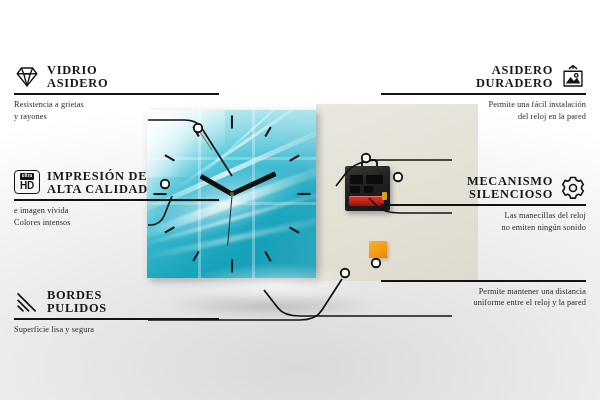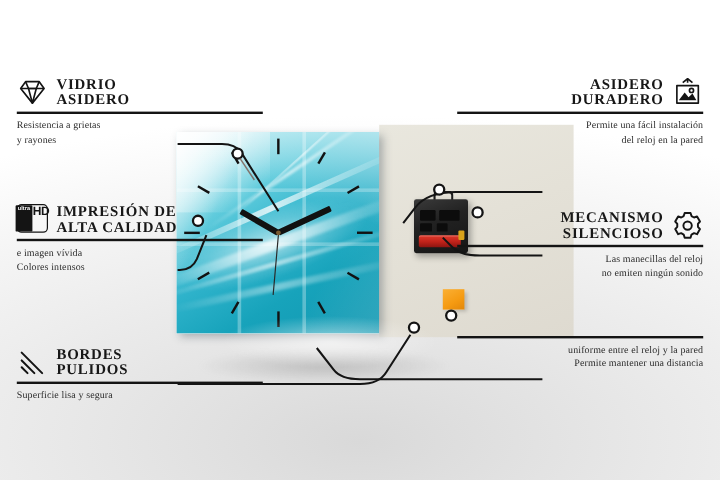--- a/index.html
+++ b/index.html
@@ -49,21 +49,21 @@
   #f-vidrio    {left:14px;  top:52px;}
   #f-impresion {left:14px;  top:158px;}
   #f-bordes    {left:14px;  top:277px;}
   #f-asidero   {left:381px; top:52px;}
   #f-mecanismo {left:381px; top:163px;}
   #f-espaciador{left:381px; top:277px;}
 
   
   .hd-badge{
     width:26px;height:24px;border:1.7px solid #141414;border-radius:4px;
-    display:flex;flex-direction:row;justify-content:center;
+    display:flex;flex-direction:column;align-items:center;justify-content:center;
     box-sizing:border-box;
   }
   .hd-ultra{
     font-family:"Liberation Sans", sans-serif;font-size:4.6px;font-weight:700;
     letter-spacing:.02em;color:#fff;background:#141414;border-radius:1px;
     padding:0 2px;line-height:1.5;
   }
   .hd-txt{
     font-family:"Liberation Sans", sans-serif;font-size:10px;font-weight:700;
     color:#141414;line-height:1;margin-top:.5px;letter-spacing:-.02em;
@@ -337,18 +337,18 @@
     <div class="rule"></div>
     <div class="desc">
       <div>Las manecillas del reloj</div>
       <div>no emiten ningún sonido</div>
     </div>
   </div>
 
   <div class="feature right" id="f-espaciador">
     <div class="rule"></div>
     <div class="desc">
+      <div>Permite mantener una distancia</div>
       <div>uniforme entre el reloj y la pared</div>
-      <div>Permite mantener una distancia</div>
     </div>
   </div>
 
 </div>
 
 </body></html>

